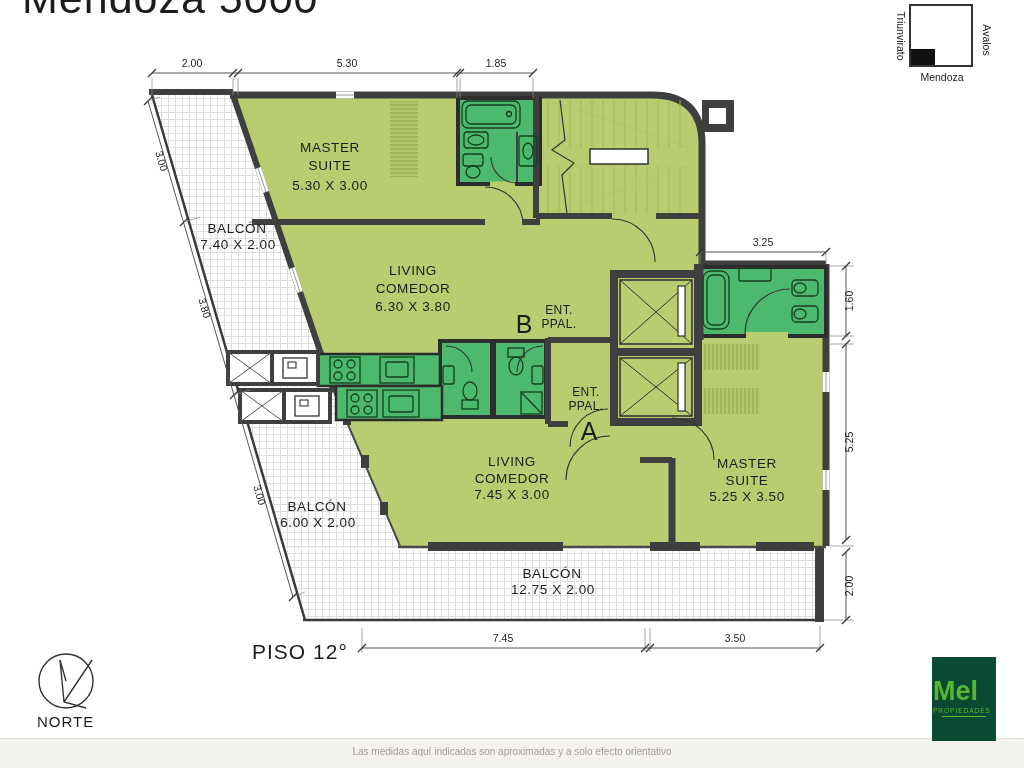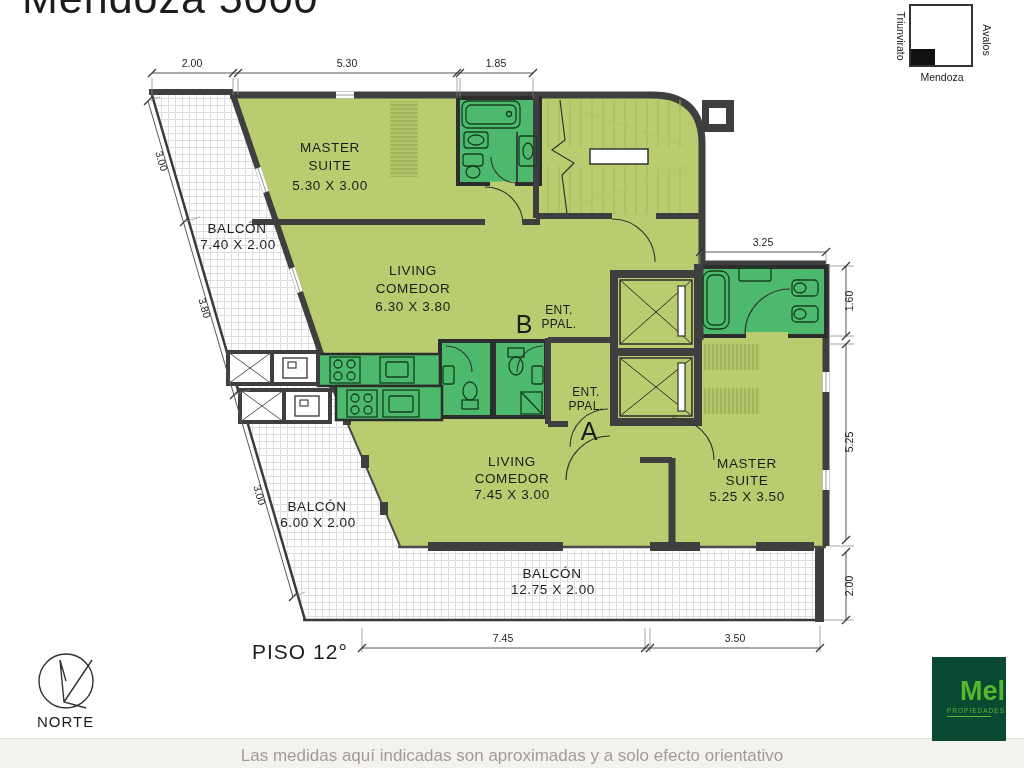--- a/index.html
+++ b/index.html
@@ -10,23 +10,23 @@
   .dimtxt{font-size:10.5px;fill:#2b2b2b;}
   .roomtxt{font-size:13.5px;letter-spacing:.6px;}
   .enttxt{font-size:12px;letter-spacing:.4px;}
   .unitletter{font-size:25px;}
   .maptxt{font-size:10.5px;fill:#222;}
   .pisotxt{font-size:21px;letter-spacing:1px;}
   .nortetxt{font-size:15px;letter-spacing:1px;}
   .footer-band{position:absolute;left:0;top:738px;width:1024px;height:30px;
        background:#f4f2ef;border-top:1px solid #e2e0dd;}
   .disclaimer{position:absolute;left:0;top:746px;width:1024px;text-align:center;
-       font-size:17px;color:#a09d99;}
-  .logo{position:absolute;left:933px;top:658px;width:72px;height:82px;background:#0b4a32;
-       text-align:right;box-shadow:0 0 0 1px #0b4a32;}
+       font-size:10px;color:#a09d99;}
+  .logo{position:absolute;left:933px;top:658px;width:62px;height:82px;background:#0b4a32;
+       text-align:left;box-shadow:0 0 0 1px #0b4a32;}
   .logo-name{color:#55b92e;font-weight:bold;font-size:27px;margin-top:20px;line-height:1;}
   .logo-sub{color:#55b92e;font-size:6.5px;letter-spacing:1px;margin-top:2px;}
   .logo-line{width:44px;height:1px;background:#55b92e;margin:2px auto 0 auto;}
 </style>
 </head>
 <body>
 
 <div id="app">
 
   <div class="title">Mendoza 5000</div>

